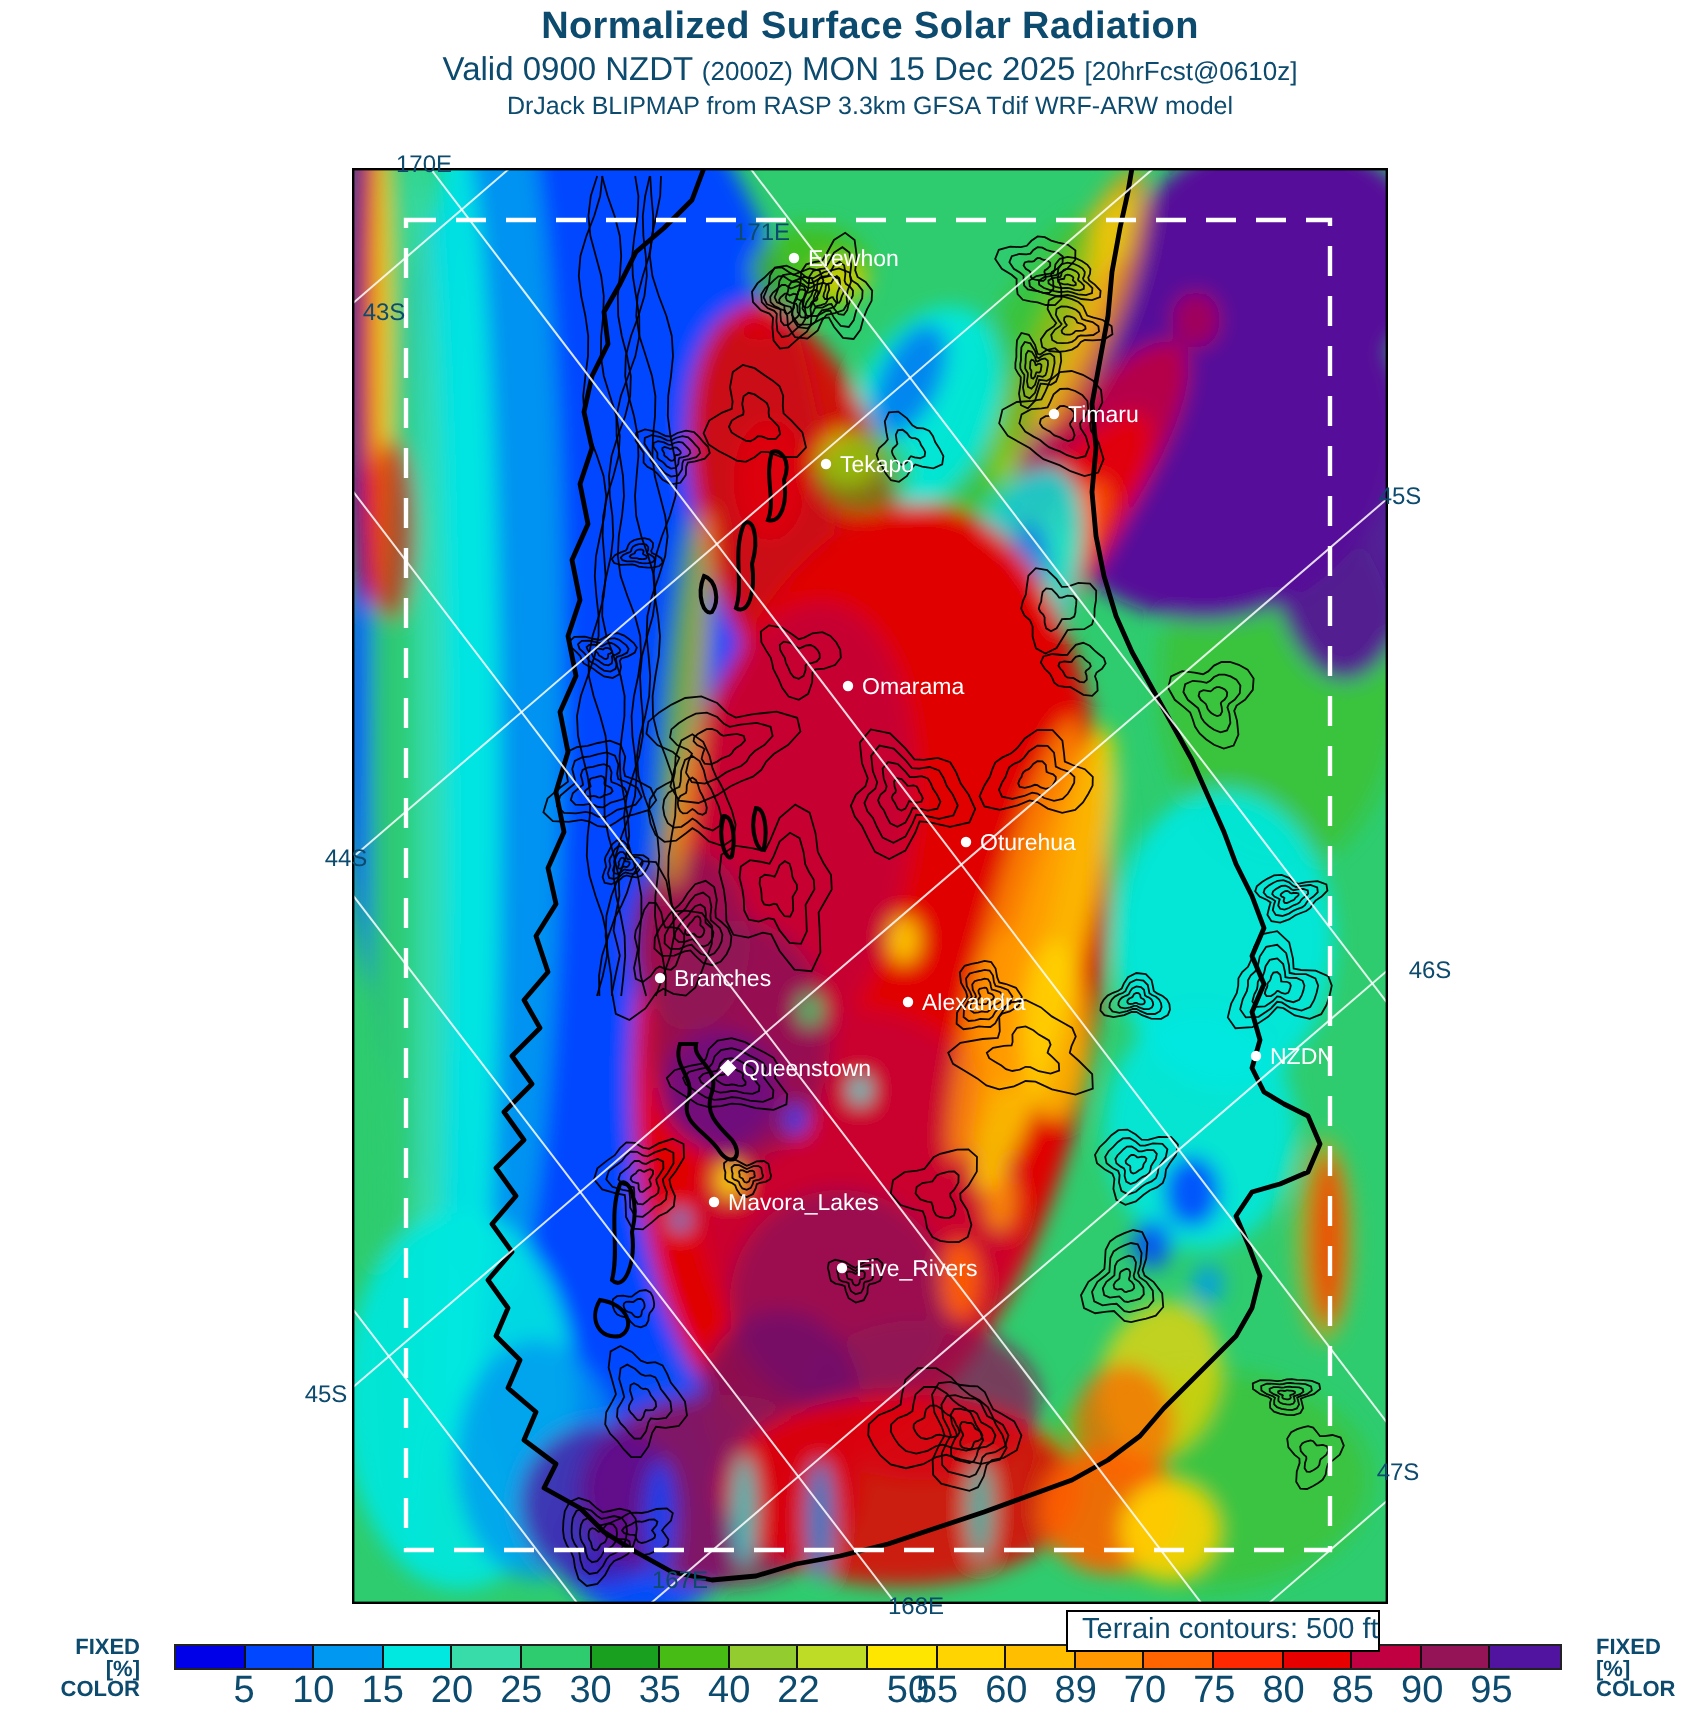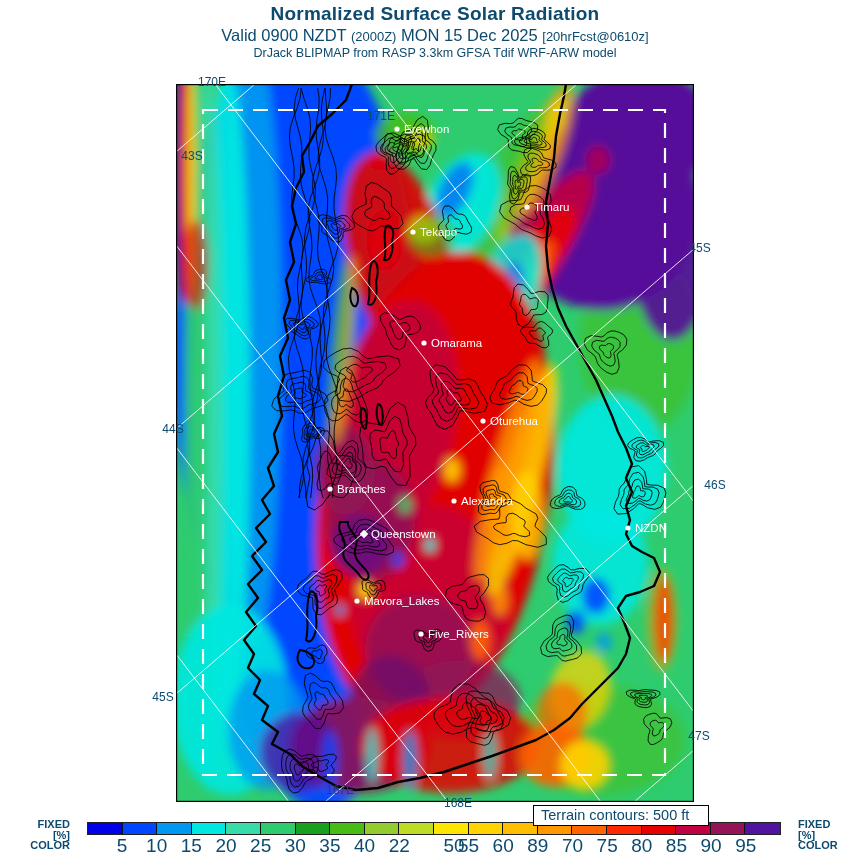--- a/index.html
+++ b/index.html
@@ -7,21 +7,21 @@
         font-family:"Liberation Sans",sans-serif;color:#0c4a6e;}
   .hdr{position:absolute;left:10px;top:3px;width:850px;text-align:center;line-height:1.12;}
   .hdr .title{font-size:19px;font-weight:bold;letter-spacing:.2px;}
   .hdr .valid{font-size:16.5px;margin-top:2px;}
   .hdr .valid .sm{font-size:13px;}
   .hdr .model{font-size:12.5px;margin-top:1px;}
   .map-wrap{position:absolute;left:176px;top:84px;width:518px;height:854px;}
   .grid-label{position:absolute;transform:translate(-50%,-50%);font-size:12px;
               white-space:nowrap;z-index:5;}
   .terrain-box{position:absolute;left:533px;top:805px;border:1.6px solid #000;background:#fff;
-               font-size:14.5px;padding:1px 19px 2px 7px;z-index:6;white-space:nowrap;}
+               font-size:14.5px;padding:1px 0 2px 7px;z-index:6;white-space:nowrap;}
   .fixed-block{position:absolute;top:819px;font-size:11px;font-weight:bold;line-height:10.5px;
                width:46px;z-index:6;}
   .fixed-left{left:24px;text-align:right;}
   .fixed-right{left:798px;text-align:left;}
   .cbar{position:absolute;left:87px;top:822px;height:13px;width:694px;z-index:4;
         border:1px solid #222;box-sizing:border-box;display:flex;}
   .cbar .seg{height:100%;border-right:1px solid #111;box-sizing:border-box;}
   .cbar .seg:last-child{border-right:none;}
   .tick{position:absolute;top:835px;transform:translateX(-50%);font-size:19px;z-index:4;}
   svg text{font-family:"Liberation Sans",sans-serif;}

